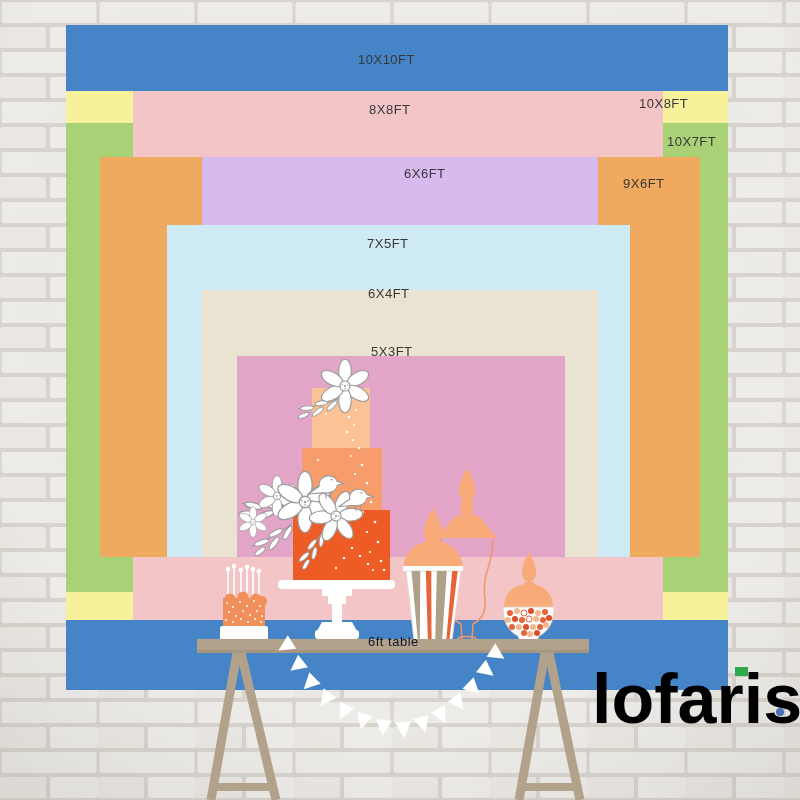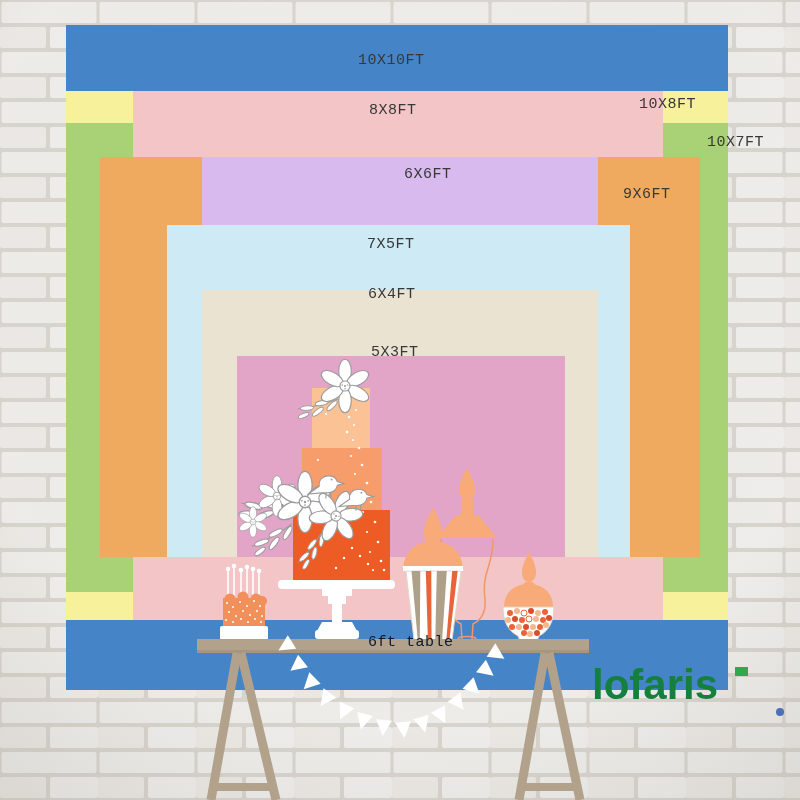--- a/index.html
+++ b/index.html
@@ -10,33 +10,33 @@
   
   #ly-10x10{left:66px;top:25px;width:662px;height:665px;background:#4584c6;}
   #ly-10x8 {left:66px;top:91px;width:662px;height:529px;background:#f6f19a;}
   #ly-10x7 {left:66px;top:123px;width:662px;height:469px;background:#a9d175;}
   #ly-8x8  {left:133px;top:91px;width:530px;height:529px;background:#f4c5c6;}
   #ly-9x6  {left:100px;top:157px;width:600px;height:400px;background:#f0aa5f;}
   #ly-6x6  {left:202px;top:157px;width:396px;height:400px;background:#d8baee;}
   #ly-7x5  {left:167px;top:225px;width:463px;height:332px;background:#cdeaf5;}
   #ly-6x4  {left:202px;top:290px;width:396px;height:267px;background:#ebe3d1;}
   #ly-5x3  {left:237px;top:356px;width:328px;height:201px;background:#e2a5c8;}
-  .lab{position:absolute;font-size:15px;color:#383838;letter-spacing:.5px;white-space:nowrap;font-family:Liberation Mono, monospace;}
+  .lab{position:absolute;font-size:13px;color:#383838;letter-spacing:.5px;white-space:nowrap;}
   #lb-10x10{left:358px;top:52px;}
   #lb-8x8  {left:369px;top:102px;}
   #lb-10x8 {left:639px;top:96px;}
-  #lb-10x7 {left:667px;top:134px;margin-left:40px;}
+  #lb-10x7 {left:667px;top:134px;}
   #lb-6x6  {left:369px;top:166px;margin-left:35px;}
-  #lb-9x6  {left:623px;top:186px;}
+  #lb-9x6  {left:623px;top:176px;}
   #lb-7x5  {left:367px;top:236px;text-align:center;}
   #lb-6x4  {left:368px;top:286px;}
   #lb-5x3  {left:371px;top:344px;}
   #lb-table{left:368px;top:634px;color:#0f172a;}
   .logo{position:absolute;left:592px;top:664px;width:208px;height:70px;
-        font-weight:bold;font-size:42px;letter-spacing:0px;color:#15803d;line-height:1;}
+        font-weight:bold;font-size:70px;letter-spacing:0px;color:#000000;line-height:1;}
   .logo .green{position:absolute;left:143px;top:3px;width:13px;height:9px;background:#2fa84e;}
   .logo .rdot{position:absolute;left:184px;top:44px;width:8px;height:8px;border-radius:50%;background:#4a70b5;}
 </style>
 </head>
 <body>
 
 <div class="stage">
 
   <svg class="wall" width="800" height="800">
     <defs>

